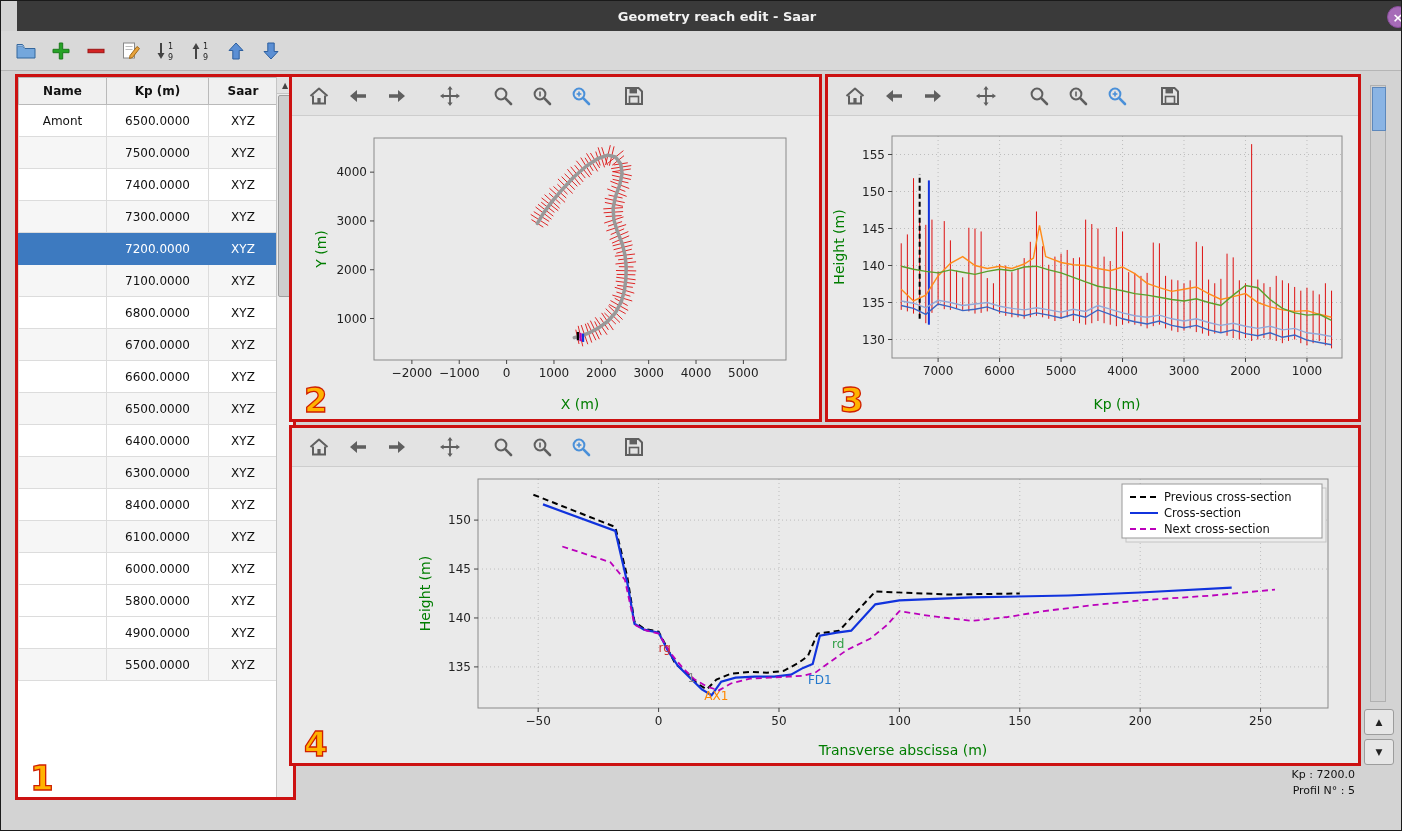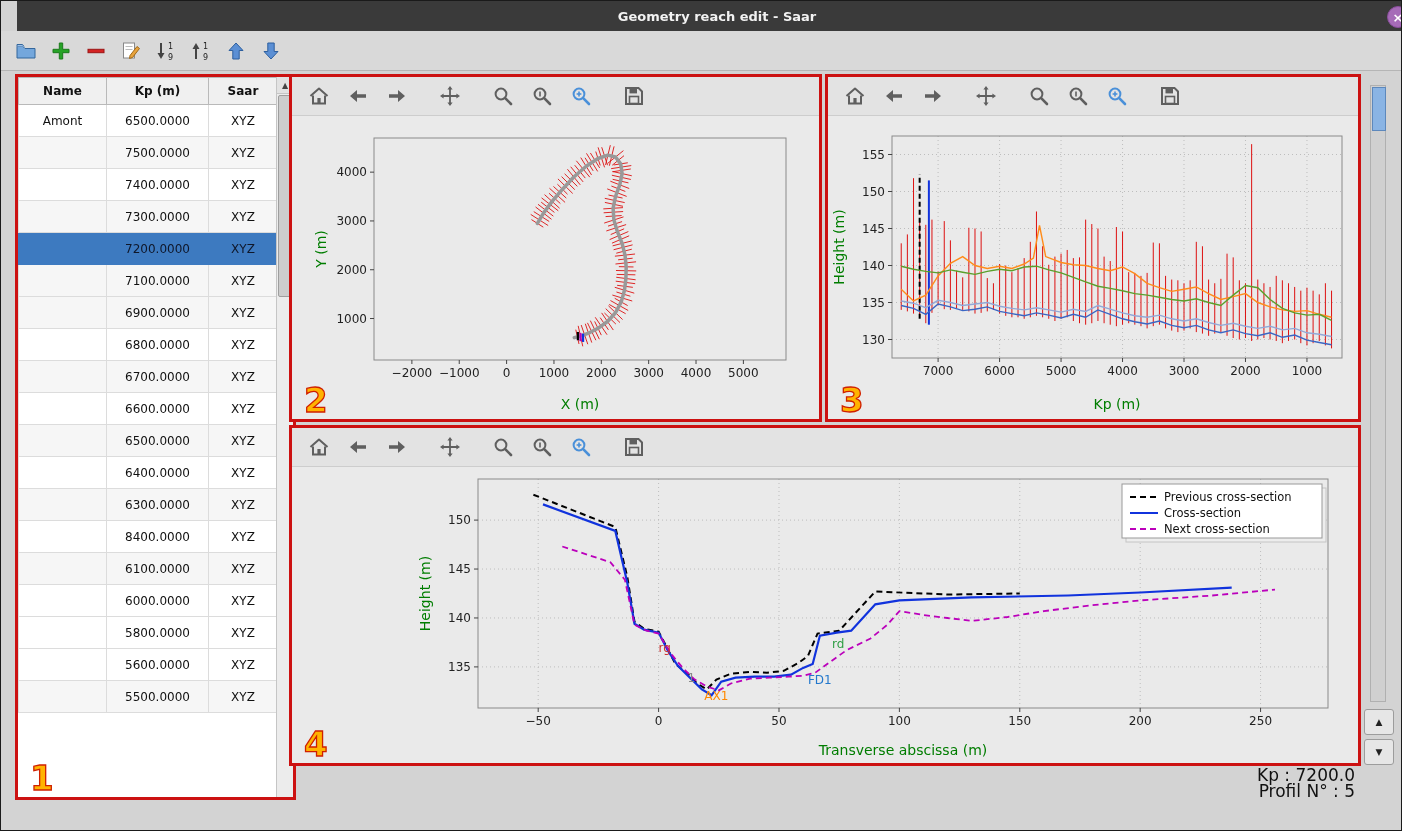--- a/index.html
+++ b/index.html
@@ -21,32 +21,32 @@
   
   .mpl-toolbar{height:38px;background:#e3e3e3;border-bottom:1px solid #cdcdcd;display:flex;align-items:center;padding-left:14px;gap:13px;}
   .mtb-icon{width:26px;height:26px;display:flex;align-items:center;justify-content:center;}
   .mtb-icon:nth-child(4),.mtb-icon:nth-child(5),.mtb-icon:nth-child(8){margin-left:14px;}
   
   .table-wrap{position:absolute;left:0;top:0;right:16px;bottom:0;background:#fff;}
   #xs-table{border-collapse:collapse;width:100%;table-layout:fixed;font-size:12px;color:#111;}
   #xs-table th{height:24px;background:#f0f0f0;border:1px solid #b9b9b9;font-weight:bold;text-align:center;}
   #xs-table td{height:29px;border:1px solid #dcdcdc;text-align:center;background:#fff;overflow:hidden;white-space:nowrap;}
   #xs-table tr.alt td{background:#f6f6f6;}
-  #xs-table tr.selected td{background:#3d7ac0;color:#0f172a;border-color:#3d7ac0;}
+  #xs-table tr.selected td{background:#3d7ac0;color:#ffffff;border-color:#3d7ac0;}
   #xs-table col.c-name{width:88px;} #xs-table col.c-kp{width:102px;} #xs-table col.c-type{width:69px;}
   .tbl-scroll{position:absolute;right:0;top:0;width:16px;bottom:0;background:#ececec;border-left:1px solid #c5c5c5;}
   .tbl-scroll .up{height:16px;display:flex;align-items:center;justify-content:center;font-size:8px;color:#444;background:#e2e2e2;border-bottom:1px solid #c5c5c5;}
   .tbl-scroll .thumb{position:absolute;left:1px;top:18px;width:13px;height:200px;background:#cdcdcd;border:1px solid #9e9e9e;border-radius:2px;}
   
   .win-scroll{position:absolute;left:1369px;top:84px;width:16px;height:617px;background:#d0d0d0;border:1px solid #b0b0b0;box-sizing:border-box;}
   .win-scroll .thumb{position:absolute;left:1px;top:1px;width:12px;height:42px;background:#8ab4e4;border:1px solid #5d88bc;}
   .spin{position:absolute;left:1363px;width:28px;height:24px;background:#e6e6e6;border:1px solid #9c9c9c;border-radius:3px;font-size:9px;display:flex;align-items:center;justify-content:center;color:#222;}
   #spin-up{top:708px;} #spin-down{top:738px;}
   
-  #status{position:absolute;right:46px;top:766px;text-align:right;font-size:17px;color:#111;line-height:16px;}
+  #status{position:absolute;right:46px;top:766px;text-align:right;font-size:11px;color:#111;line-height:16px;}
   
   svg text{font-family:"DejaVu Sans","Liberation Sans",sans-serif;}
   .tick{font-size:12px;fill:#222;}
   .axlabel{font-size:14px;fill:#007d00;}
   .ann{font-size:12px;}
   .lgd{font-size:11.5px;fill:#111;}
 </style>
 </head>
 <body>
 
@@ -151,78 +151,73 @@
             <tr class="selected">
               <td></td>
               <td>7200.0000</td>
               <td>XYZ</td>
             </tr>
             <tr class="alt">
               <td></td>
               <td>7100.0000</td>
               <td>XYZ</td>
             </tr>
+            <tr>
+              <td></td>
+              <td>6800.0000</td>
+              <td>XYZ</td>
+            </tr>
             <tr class="alt">
               <td></td>
-              <td>6900.0000</td>
-              <td>XYZ</td>
-            </tr>
-            <tr>
-              <td></td>
-              <td>6800.0000</td>
+              <td>6700.0000</td>
+              <td>XYZ</td>
+            </tr>
+            <tr>
+              <td></td>
+              <td>6600.0000</td>
               <td>XYZ</td>
             </tr>
             <tr class="alt">
               <td></td>
-              <td>6700.0000</td>
-              <td>XYZ</td>
-            </tr>
-            <tr>
-              <td></td>
-              <td>6600.0000</td>
+              <td>6500.0000</td>
+              <td>XYZ</td>
+            </tr>
+            <tr>
+              <td></td>
+              <td>6400.0000</td>
               <td>XYZ</td>
             </tr>
             <tr class="alt">
               <td></td>
-              <td>6500.0000</td>
-              <td>XYZ</td>
-            </tr>
-            <tr>
-              <td></td>
-              <td>6400.0000</td>
+              <td>6300.0000</td>
+              <td>XYZ</td>
+            </tr>
+            <tr>
+              <td></td>
+              <td>8400.0000</td>
               <td>XYZ</td>
             </tr>
             <tr class="alt">
               <td></td>
-              <td>6300.0000</td>
-              <td>XYZ</td>
-            </tr>
-            <tr>
-              <td></td>
-              <td>8400.0000</td>
-              <td>XYZ</td>
-            </tr>
-            <tr class="alt">
-              <td></td>
               <td>6100.0000</td>
               <td>XYZ</td>
             </tr>
             <tr>
               <td></td>
               <td>6000.0000</td>
               <td>XYZ</td>
             </tr>
             <tr>
               <td></td>
               <td>5800.0000</td>
               <td>XYZ</td>
             </tr>
             <tr>
               <td></td>
-              <td>5600.0000</td>
+              <td>4900.0000</td>
               <td>XYZ</td>
             </tr>
             <tr class="alt">
               <td></td>
               <td>5500.0000</td>
               <td>XYZ</td>
             </tr>
           </tbody>
       </table>
     </div>

